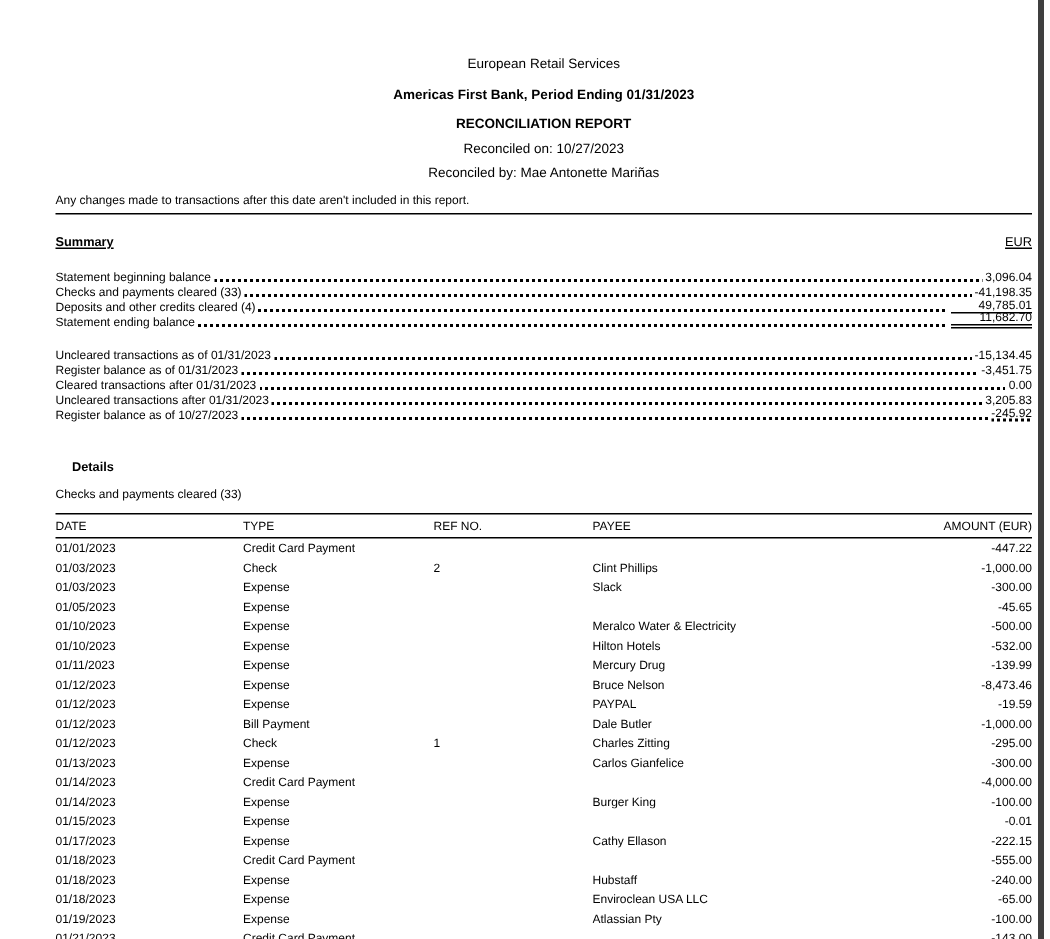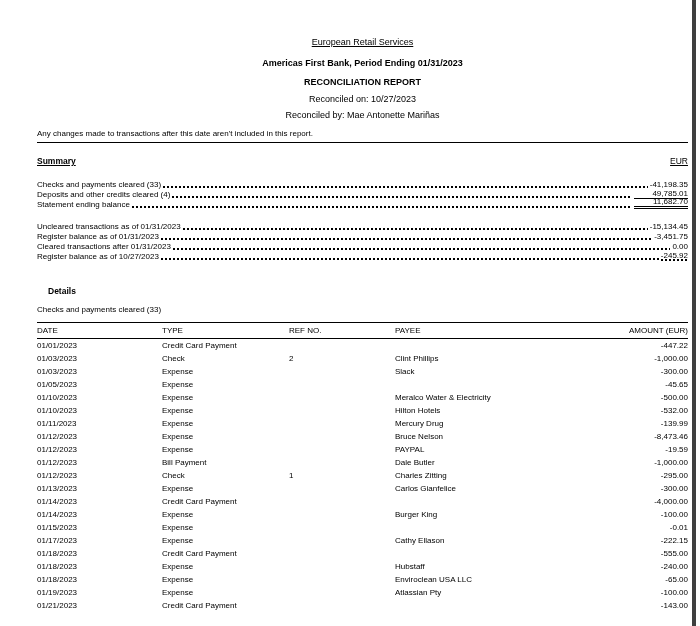--- a/index.html
+++ b/index.html
@@ -9,21 +9,21 @@
     overflow: hidden;
     font-family: "Liberation Sans", sans-serif;
     color: #000000;
     -webkit-font-smoothing: antialiased;
   }
   .page {
     position: absolute;
     left: 37px; top: 0;
     width: 651px;
   }
-  .hdr-company { margin-top: 37px; text-align: center; font-size: 9px; line-height: 11px; text-decoration: underline; }
+  .hdr-company { margin-top: 37px; text-align: center; font-size: 9px; line-height: 11px; }
   .hdr-bank    { margin-top: 10px; text-align: center; font-size: 9px; line-height: 11px; font-weight: bold; }
   .hdr-title   { margin-top: 8px;  text-align: center; font-size: 9px; line-height: 11px; font-weight: bold; }
   .hdr-line1   { margin-top: 6px;  text-align: center; font-size: 9px; line-height: 11px; }
   .hdr-line2   { margin-top: 5px;  text-align: center; font-size: 9px; line-height: 11px; }
   .notice {
     margin-top: 7px;
     font-size: 8px; line-height: 11px;
     padding-bottom: 3px;
     border-bottom: 1px solid #000;
   }
@@ -100,20 +100,25 @@
 
   <div class="notice">Any changes made to transactions after this date aren't included in this report.</div>
 
   <div class="sec-head">
     <span class="sh-label">Summary</span>
     <span class="sh-cur">EUR</span>
   </div>
 
   <div class="sblock sblock1" id="summary-block1">
       <div class="srow">
+        <span class="lbl">Statement beginning balance</span>
+        <span class="leader"></span>
+        <span class="amt">3,096.04</span>
+      </div>
+      <div class="srow">
         <span class="lbl">Checks and payments cleared (33)</span>
         <span class="leader"></span>
         <span class="amt">-41,198.35</span>
       </div>
       <div class="srow">
         <span class="lbl">Deposits and other credits cleared (4)</span>
         <span class="leader"></span>
         <span class="amt single">49,785.01</span>
       </div>
       <div class="srow">
@@ -130,20 +135,25 @@
       </div>
       <div class="srow">
         <span class="lbl">Register balance as of 01/31/2023</span>
         <span class="leader"></span>
         <span class="amt">-3,451.75</span>
       </div>
       <div class="srow">
         <span class="lbl">Cleared transactions after 01/31/2023</span>
         <span class="leader"></span>
         <span class="amt">0.00</span>
+      </div>
+      <div class="srow">
+        <span class="lbl">Uncleared transactions after 01/31/2023</span>
+        <span class="leader"></span>
+        <span class="amt">3,205.83</span>
       </div>
       <div class="srow">
         <span class="lbl">Register balance as of 10/27/2023</span>
         <span class="leader"></span>
         <span class="amt dotted">-245.92</span>
       </div>
     </div>
 
   <div class="details-head">Details</div>
   <div class="details-sub">Checks and payments cleared (33)</div>

